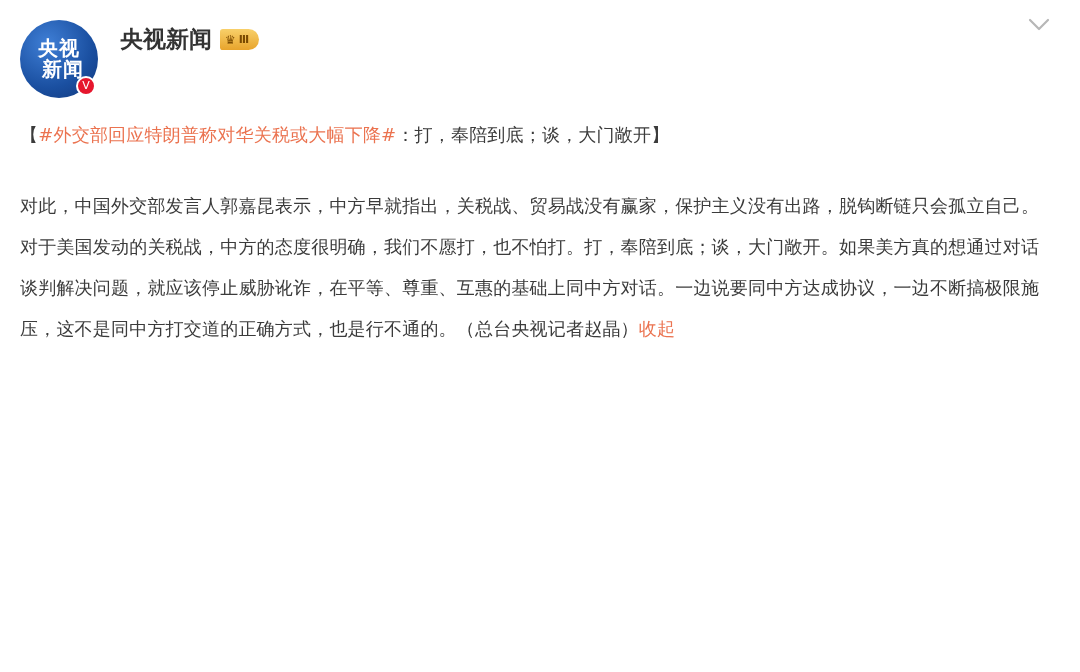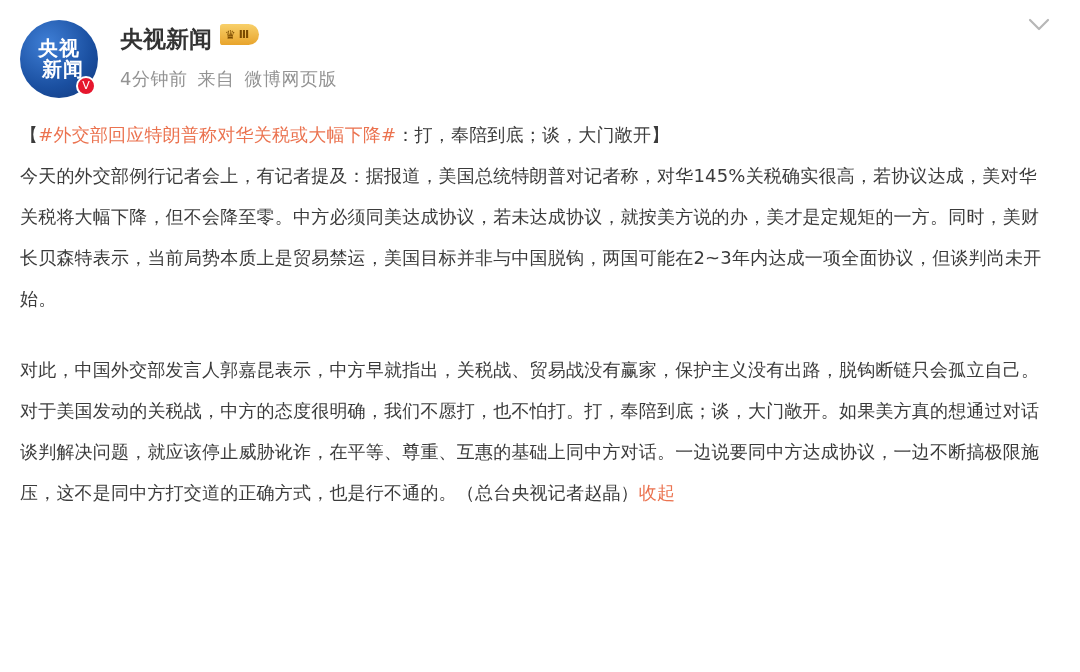--- a/index.html
+++ b/index.html
@@ -73,21 +73,21 @@
   }
 
   .meta {
     margin-left: 22px;
     padding-top: 6px;
     flex: 1 1 auto;
     min-width: 0;
   }
   .name-row {
     display: flex;
-    align-items: flex-start;
+    align-items: center;
     gap: 8px;
   }
   .username {
     font-size: 23px;
     font-weight: bold;
     color: #333333;
     font-family: "DejaVu Sans", sans-serif;
   }
   .vip-badge {
     display: inline-flex;
@@ -169,27 +169,23 @@
     </div>
 
     <div class="meta">
       <div class="name-row">
         <span class="username">央视新闻</span>
         <span class="vip-badge">
           <span class="crown">♛</span>
           <span class="lvl">Ⅲ</span>
         </span>
       </div>
-      <div class="subinfo">
-        <span>4分钟前</span><span class="sep"></span><span>来自</span><span class="sep"></span><span>微博网页版</span>
-      </div>
     </div>
 
   </div>
 
   <div class="content">
     <p><span class="bracket">【</span><span class="topic">#外交部回应特朗普称对华关税或大幅下降#</span><span class="bracket">：打，奉陪到底；谈，大门敞开】</span></p>
-    <p>今天的外交部例行记者会上，有记者提及：据报道，美国总统特朗普对记者称，对华145%关税确实很高，若协议达成，美对华关税将大幅下降，但不会降至零。中方必须同美达成协议，若未达成协议，就按美方说的办，美才是定规矩的一方。同时，美财长贝森特表示，当前局势本质上是贸易禁运，美国目标并非与中国脱钩，两国可能在2~3年内达成一项全面协议，但谈判尚未开始。</p>
     <div class="para-gap"></div>
     <p><span>对此，中国外交部发言人郭嘉昆表示，中方早就指出，关税战、贸易战没有赢家，保护主义没有出路，脱钩断链只会孤立自己。对于美国发动的关税战，中方的态度很明确，我们不愿打，也不怕打。打，奉陪到底；谈，大门敞开。如果美方真的想通过对话谈判解决问题，就应该停止威胁讹诈，在平等、尊重、互惠的基础上同中方对话。一边说要同中方达成协议，一边不断搞极限施压，这不是同中方打交道的正确方式，也是行不通的。（总台央视记者赵晶）</span><span class="fold">收起</span></p>
   </div>
 
 </div>
 
 </body></html>

